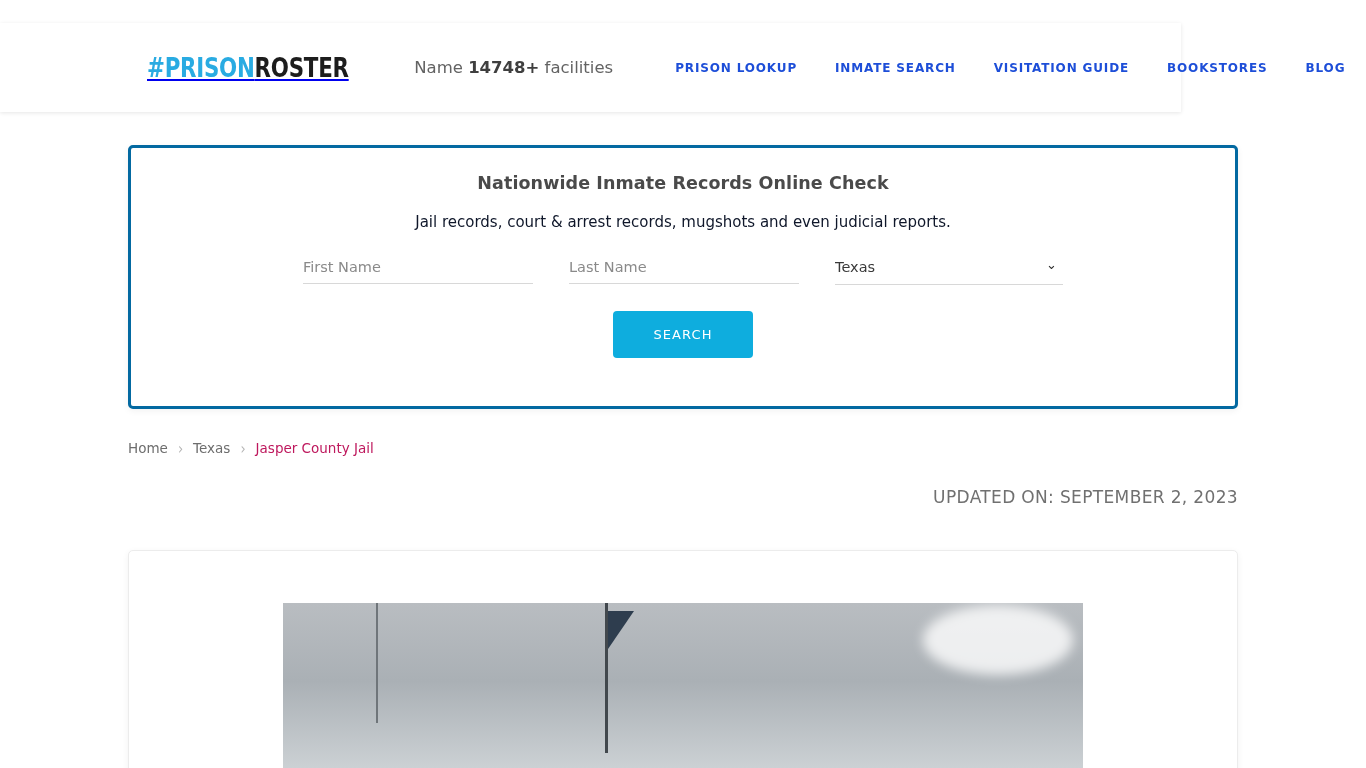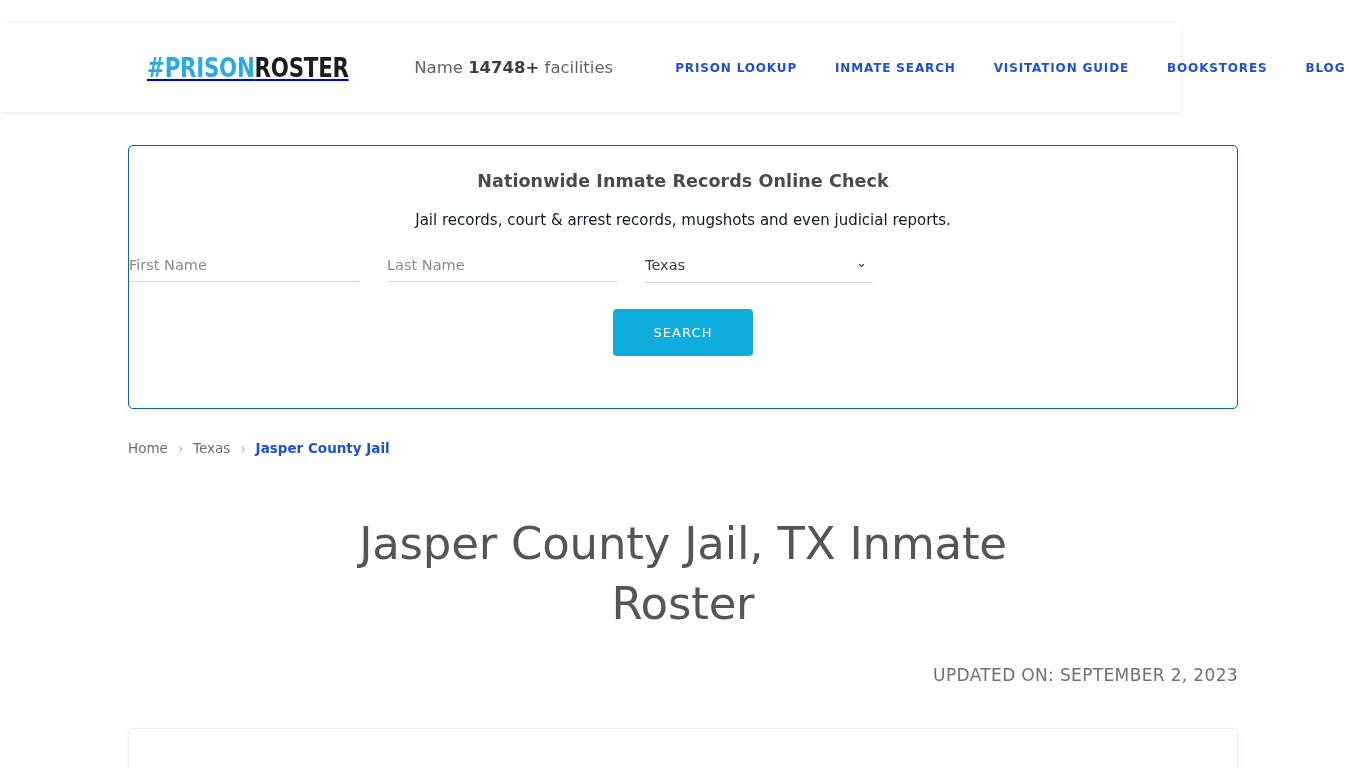--- a/index.html
+++ b/index.html
@@ -79,21 +79,21 @@
     width: 1110px;
     margin: 0 auto;
   }
 
   
   .search-card {
     margin-top: 33px;
     width: 1110px;
     height: 264px;
     background: #ffffff;
-    border: 1px solid #0369a1;
+    border: 3px solid #0369a1;
     border-radius: 5px;
     box-shadow: 0 2px 7px rgba(0,0,0,0.055);
     padding-top: 25px;
   }
   .search-title {
     text-align: center;
     font-size: 17.5px;
     font-weight: 700;
     color: #4a4a4a;
     letter-spacing: 0.1px;
@@ -101,21 +101,22 @@
   .search-sub {
     text-align: center;
     font-size: 15px;
     color: #0f172a;
     margin-top: 20px;
     font-weight: 400;
   }
   .form-row {
     margin-top: 26px;
     display: flex;
-    gap: 28px;
+    justify-content: center;
+    gap: 36px;
   }
   .field {
     width: 230px;
     position: relative;
   }
   .field input,
   .field select {
     width: 100%;
     border: none;
     border-bottom: 1px solid #d8d8d8;
@@ -172,22 +173,22 @@
     align-items: center;
     font-size: 13.5px;
     gap: 0;
   }
   .crumb {
     color: #6d6d6d;
     text-decoration: none;
     cursor: pointer;
   }
   .crumb.current {
-    color: #1d4ed8;
-    font-weight: 700;
+    color: #be185d;
+    font-weight: 400;
   }
   .crumb-sep {
     color: #b4b4b4;
     font-size: 13px;
     margin: 0 10px;
     font-weight: 400;
     display: inline-block;
     transform: scaleY(1.25);
   }
 
@@ -313,21 +314,20 @@
     </section>
 
     <nav class="breadcrumb">
       <a class="crumb" href="#">Home</a>
       <span class="crumb-sep">›</span>
       <a class="crumb" href="#">Texas</a>
       <span class="crumb-sep">›</span>
       <span class="crumb current">Jasper County Jail</span>
     </nav>
 
-    <h1 class="page-title">Jasper County Jail, TX Inmate Roster</h1>
     <div class="updated-on">UPDATED ON: SEPTEMBER 2, 2023</div>
 
     <section class="article-card">
       <div class="facility-photo">
         <div class="pole p1"></div>
         <div class="pole p2"></div>
         <div class="flag"></div>
         <div class="cloud c1"></div>
 
       </div>

